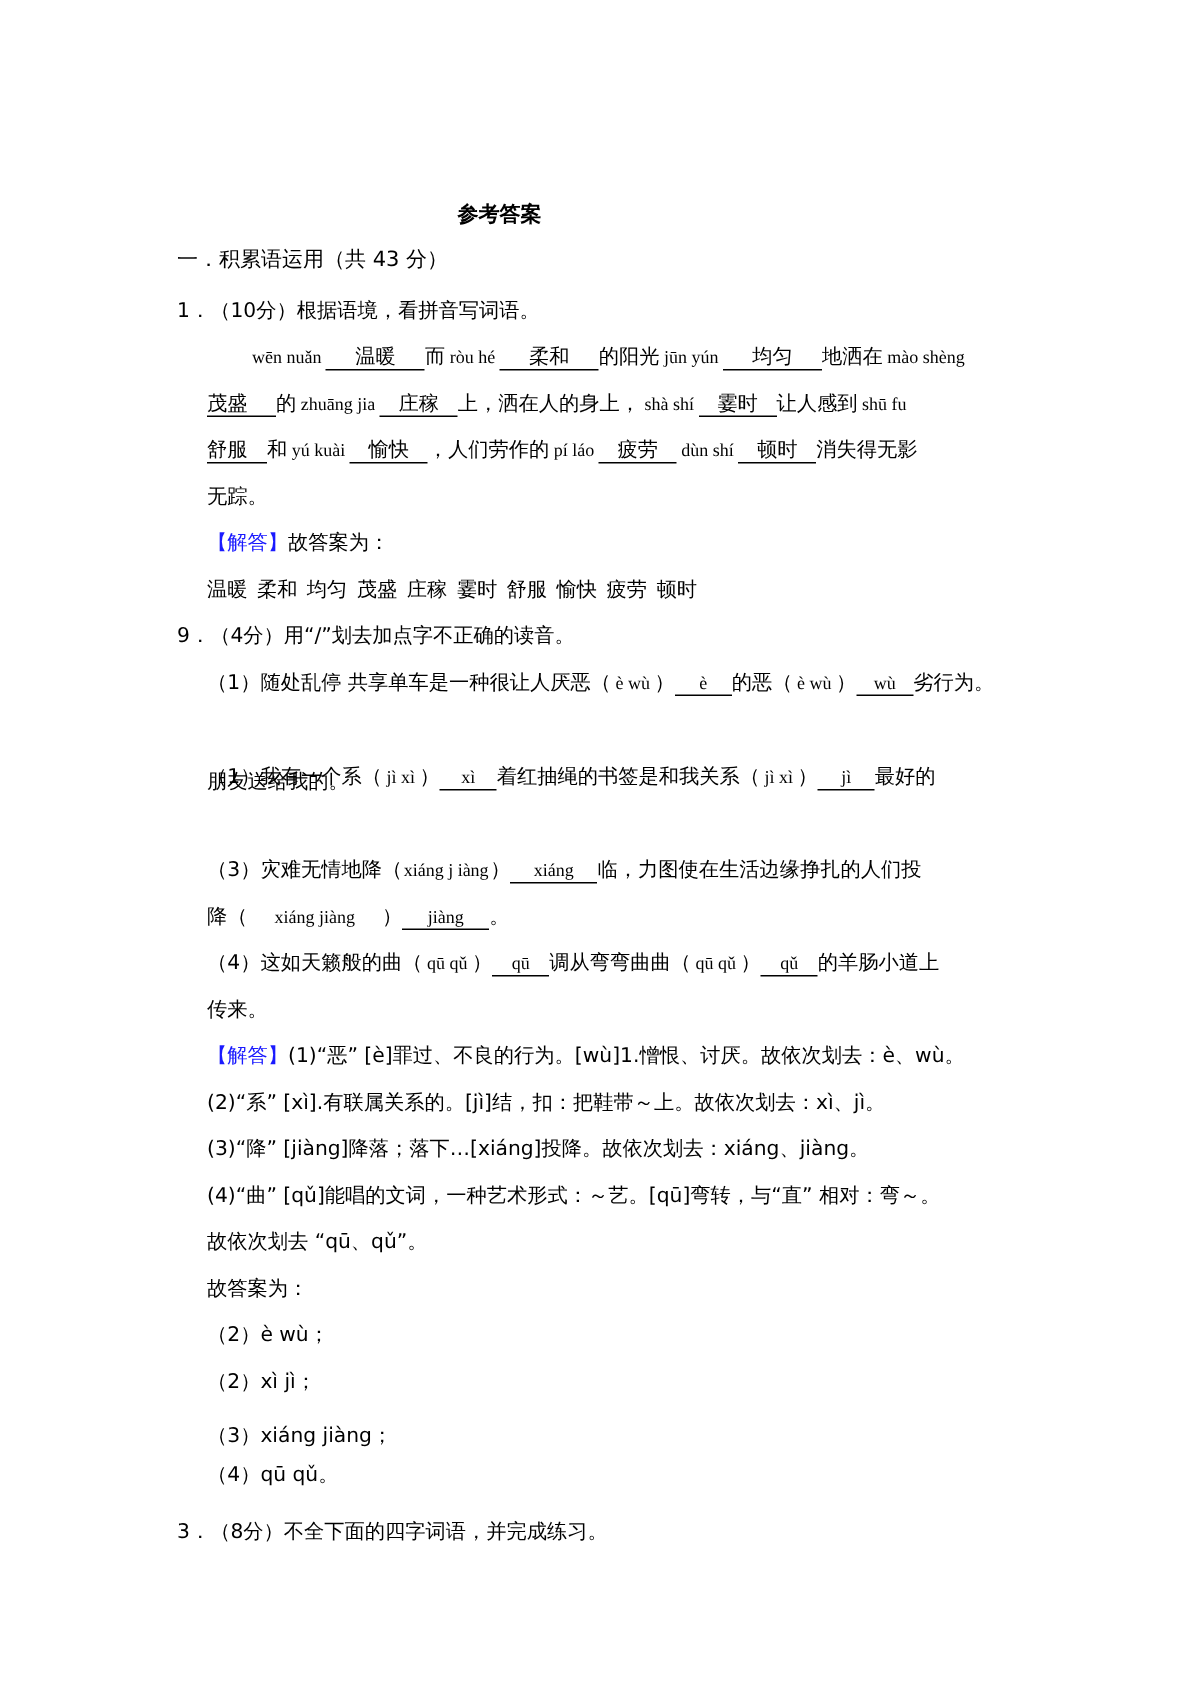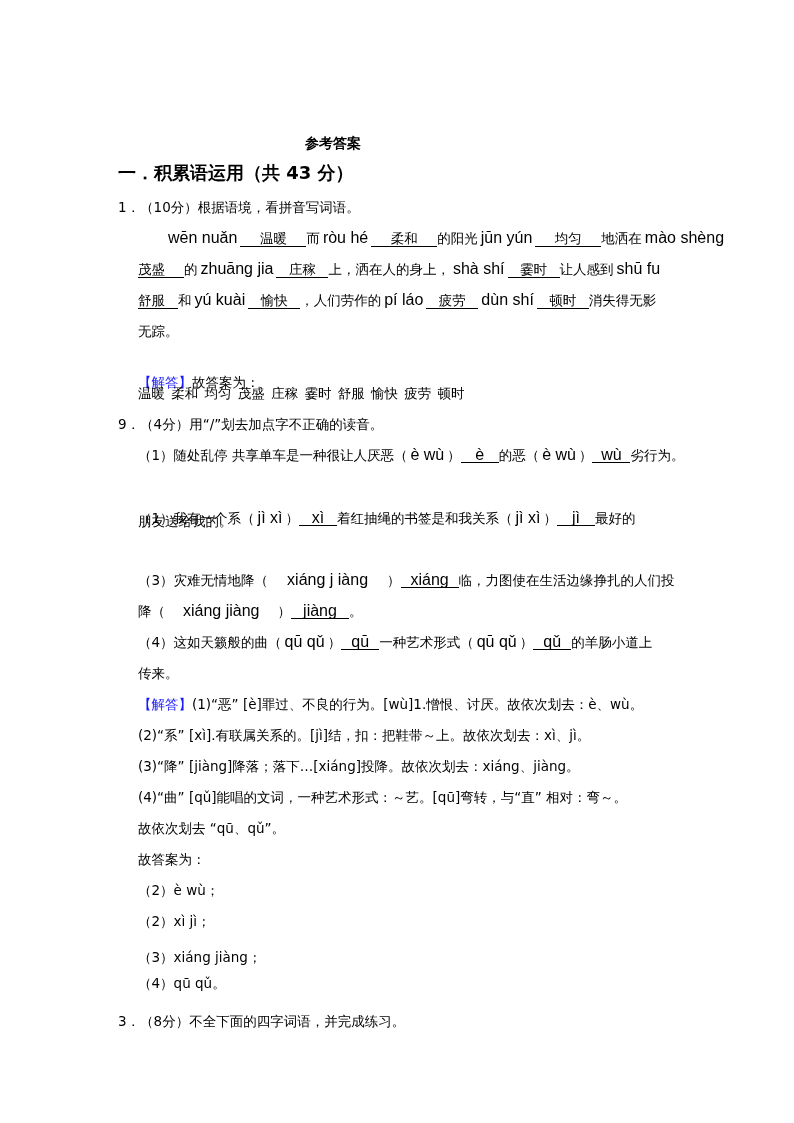--- a/index.html
+++ b/index.html
@@ -1,51 +1,51 @@
 <!DOCTYPE html>
 <html><head>
 <meta charset="utf-8">
 <style>
   html, body { margin:0; padding:0; background:#ffffff; }
   body { width:794px; height:1123px; position:relative; overflow:hidden;
          font-family:"DejaVu Sans","Liberation Sans",sans-serif; color:#000; font-size:13.5px; }
   .line { position:absolute; white-space:nowrap; line-height:18px; }
   .title { left:0; width:666px; text-align:center; top:134px; font-weight:bold; font-size:14px; }
-  .section { left:118px; top:164px; font-weight:bold; font-size:18px; }
+  .section { left:118px; top:164px; font-weight:normal; font-size:14px; }
   .blank { display:inline-block; border-bottom:1px solid #000; text-align:center; line-height:15px; }
-  .py { font-family:Liberation Sans, sans-serif; font-size:16px; }
+  .py { font-family:Liberation Serif, serif; font-size:12px; }
   .jd { color:#1a1aff; }
   .l1 { left:118px; }
   .l2 { left:138px; }
   .l3 { left:165px; }
 </style>
 </head>
 <body>
 
 <div>
   <div class="line title">参考答案</div>
   <div class="line section">一．积累语运用（共 43 分）</div>
 
   <div class="line l1" style="top:198px">1．（10分）根据语境，看拼音写词语。</div>
   <div class="line l3 seg" style="top:229px"><span class="py" style="margin: 0px 3px;">wēn  nuǎn</span><span class="blank" style="width: 66px;">温暖</span><span>而</span><span class="py" style="margin: 0px 3px;">ròu  hé</span><span class="blank" style="width: 66px;">柔和</span><span>的阳光</span><span class="py" style="margin: 0px 3px;">jūn  yún</span><span class="blank" style="width: 66px;">均匀</span><span>地洒在</span><span class="py" style="margin: 0px 3px;">mào  shèng</span></div>
   <div class="line l2 seg" style="top:260px"><span class="blank" style="width: 46px; text-align: left;">茂盛</span><span>的</span><span class="py" style="margin: 0px 3px;">zhuāng  jia</span><span class="blank" style="width: 52px;">庄稼</span><span>上，洒在人的身上，</span><span class="py" style="margin: 0px 3px;">shà  shí</span><span class="blank" style="width: 52px;">霎时</span><span>让人感到</span><span class="py" style="margin: 0px 3px;">shū fu</span></div>
   <div class="line l2 seg" style="top:291px"><span class="blank" style="width: 40px; text-align: left;">舒服</span><span>和</span><span class="py" style="margin: 0px 3px;">yú kuài</span><span class="blank" style="width: 52px;">愉快</span><span>，人们劳作的</span><span class="py" style="margin: 0px 3px;">pí  láo</span><span class="blank" style="width: 52px;">疲劳</span><span class="py" style="margin: 0px 3px;">dùn shí</span><span class="blank" style="width: 52px;">顿时</span><span>消失得无影</span></div>
   <div class="line l2" style="top:322px">无踪。</div>
-  <div class="line l2" style="top:373px">
+  <div class="line l2" style="top:353px">
     <span class="jd">【解答】</span><span>故答案为：</span>
   </div>
   <div class="line l2" style="top:384px; word-spacing:2px">温暖 柔和 均匀 茂盛 庄稼 霎时 舒服 愉快 疲劳 顿时</div>
 
   <div class="line l1" style="top:415px">9．（4分）用“/”划去加点字不正确的读音。</div>
   <div class="line l2 seg" style="top:446px"><span>（1）随处乱停 共享单车是一种很让人厌恶（</span><span class="py" style="margin: 0px 3px;">è wù</span><span>）</span><span class="blank py" style="width: 38px;">è</span><span>的恶（</span><span class="py" style="margin: 0px 3px;">è wù</span><span>）</span><span class="blank py" style="width: 38px;">wù</span><span>劣行为。</span></div>
   <div class="line l2 seg" style="top:509px"><span>（1）我有一个系（</span><span class="py" style="margin: 0px 3px;">jì  xì</span><span>）</span><span class="blank py" style="width: 38px;">xì</span><span>着红抽绳的书签是和我关系（</span><span class="py" style="margin: 0px 3px;">jì  xì</span><span>）</span><span class="blank py" style="width: 38px;">jì</span><span>最好的</span></div>
   <div class="line l2 seg" style="top:512px"><span>朋友送给我的。</span></div>
-  <div class="line l2 seg" style="top:571px"><span>（3）灾难无情地降（</span><span class="py" style="margin: 0px 19px;">xiáng   j iàng</span><span>）</span><span class="blank py" style="width: 58px;">xiáng</span><span>临，力图使在生活边缘挣扎的人们投</span></div>
+  <div class="line l2 seg" style="top:571px"><span>（3）灾难无情地降（</span><span class="py" style="margin: 0px 1px;">xiáng   j iàng</span><span>）</span><span class="blank py" style="width: 58px;">xiáng</span><span>临，力图使在生活边缘挣扎的人们投</span></div>
   <div class="line l2 seg" style="top:602px"><span>降（</span><span class="py" style="margin: 0px 18px;">xiáng  jiàng</span><span>）</span><span class="blank py" style="width: 58px;">jiàng</span><span>。</span></div>
-  <div class="line l2 seg" style="top:633px"><span>（4）这如天籁般的曲（</span><span class="py" style="margin: 0px 3px;">qū   qǔ</span><span>）</span><span class="blank py" style="width: 38px;">qū</span><span>一种艺术形式（</span><span class="py" style="margin: 0px 3px;">qū   qǔ</span><span>）</span><span class="blank py" style="width: 38px;">qǔ</span><span>的羊肠小道上</span></div>
+  <div class="line l2 seg" style="top:633px"><span>（4）这如天籁般的曲（</span><span class="py" style="margin: 0px 3px;">qū   qǔ</span><span>）</span><span class="blank py" style="width: 38px;">qū</span><span>调从弯弯曲曲（</span><span class="py" style="margin: 0px 3px;">qū   qǔ</span><span>）</span><span class="blank py" style="width: 38px;">qǔ</span><span>的羊肠小道上</span></div>
   <div class="line l2 seg" style="top:664px"><span>传来。</span></div>
 
   <div class="line l2" style="top:695px">
     <span class="jd">【解答】</span><span>(1)“恶” [è]罪过、不良的行为。[wù]1.憎恨、讨厌。故依次划去：è、wù。</span>
   </div>
   <div class="line l2" style="top:726px">(2)“系” [xì].有联属关系的。[jì]结，扣：把鞋带～上。故依次划去：xì、jì。</div>
   <div class="line l2" style="top:757px">(3)“降” [jiàng]降落；落下…[xiáng]投降。故依次划去：xiáng、jiàng。</div>
   <div class="line l2" style="top:788px">(4)“曲” [qǔ]能唱的文词，一种艺术形式：～艺。[qū]弯转，与“直” 相对：弯～。</div>
   <div class="line l2" style="top:819px">故依次划去 “qū、qǔ”。</div>
   <div class="line l2" style="top:850px">故答案为：</div>

